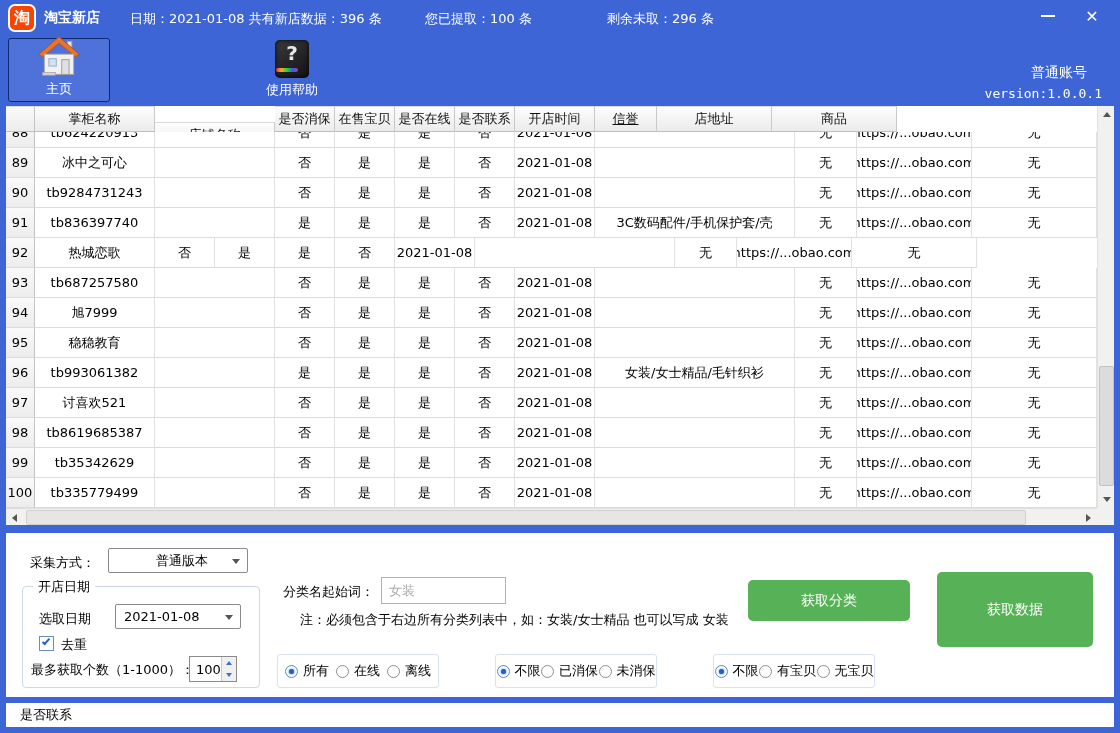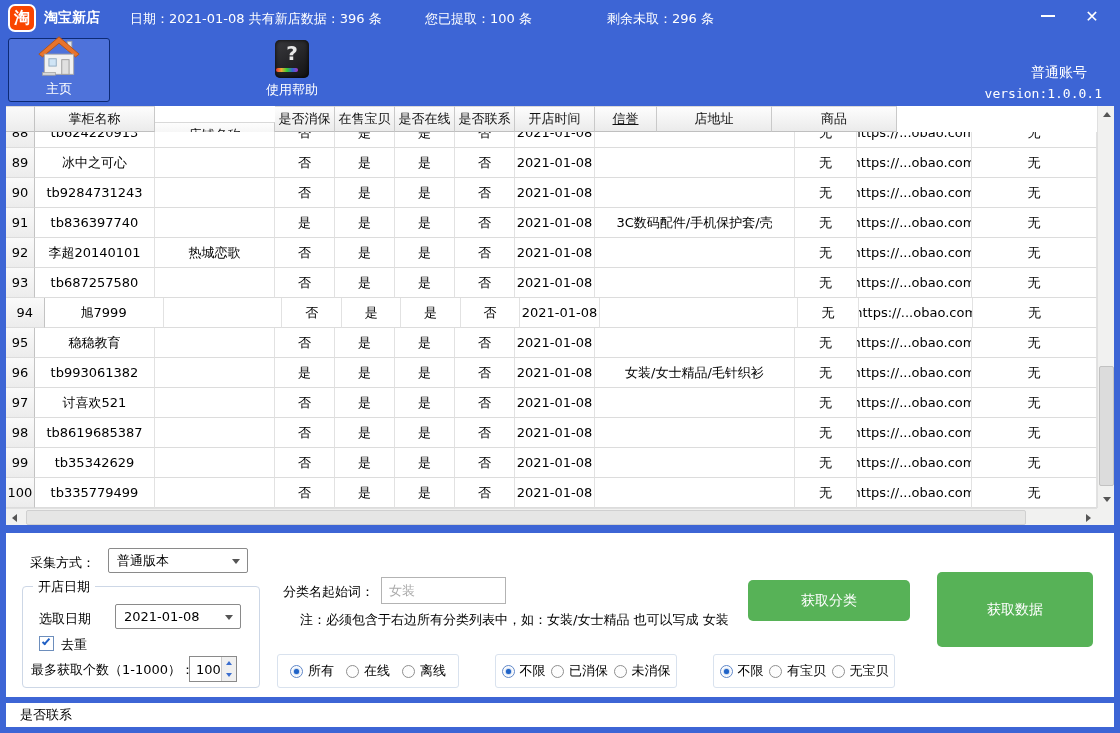--- a/index.html
+++ b/index.html
@@ -80,21 +80,21 @@
   .spinner { position:absolute; width:48px; height:26px; border:1px solid #8a8a8a; background:#fff; display:flex; }
   .spin-val { flex:1; display:flex; align-items:center; padding-left:6px; font-size:13px; }
   .spin-btns { width:16px; border-left:1px solid #c9c9c9; display:flex; flex-direction:column; }
   .spin-btns > div { flex:1; background:#f0f0f0; display:flex; align-items:center; justify-content:center; cursor:pointer; }
   .spin-btns .t { width:0; height:0; border-left:3px solid transparent; border-right:3px solid transparent; }
   .spin-up .t { border-bottom:4px solid #3b6ecf; } .spin-dn .t { border-top:4px solid #3b6ecf; }
   .textinput { position:absolute; left:375px; top:44px; width:125px; height:27px; border:1px solid #b3b3b3;
            background:#fff; padding:0 7px; font-size:13px; font-family:inherit; color:#333; }
   .textinput::placeholder { color:#aaa; }
   .note { position:absolute; left:294px; top:78px; font-size:13px; white-space:nowrap; }
-  .radio-box { position:absolute; top:121px; width:182px; height:34px; border:1px solid #d9e2ee; border-radius:3px;
+  .radio-box { position:absolute; top:121px; width:162px; height:34px; border:1px solid #d9e2ee; border-radius:3px;
            display:flex; align-items:center; justify-content:space-evenly; }
   .rb1 { left:271px; } .rb2 { left:489px; } .rb3 { left:707px; }
   .radio-item { display:flex; align-items:center; gap:5px; cursor:pointer; }
   .radio { width:13px; height:13px; border-radius:50%; border:1px solid #8f8f8f; background:#fdfdfd; position:relative; }
   .radio.sel { border-color:#5f87c9; }
   .radio.sel::after { content:""; position:absolute; left:3px; top:3px; width:5px; height:5px; border-radius:50%; background:#1f63c8; box-shadow:0 0 2px #1f63c8; }
   .green-btn { position:absolute; background:#57b257; color:#fff; border:none; border-radius:5px;
            font-size:14px; font-family:inherit; cursor:pointer; }
   .btn-cat  { left:742px; top:47px; width:162px; height:41px; }
   .btn-data { left:931px; top:39px; width:156px; height:75px; }
@@ -212,21 +212,20 @@
         <div class="cell" style="width: 60px;">是</div>
         <div class="cell" style="width: 60px;">否</div>
         <div class="cell" style="width: 80px;">2021-01-08</div>
         <div class="cell" style="width: 200px;">3C数码配件/手机保护套/壳</div>
         <div class="cell" style="width: 62px;">无</div>
         <div class="cell" style="width: 115px;">https://...obao.com</div>
         <div class="cell" style="width: 125px;">无</div>
       </div>
       <div class="grow">
         <div class="cell num" style="width: 29px;">92</div>
-        <div class="cell" style="width: 120px;">李超20140101</div>
         <div class="cell" style="width: 120px;">热城恋歌</div>
         <div class="cell" style="width: 60px;">否</div>
         <div class="cell" style="width: 60px;">是</div>
         <div class="cell" style="width: 60px;">是</div>
         <div class="cell" style="width: 60px;">否</div>
         <div class="cell" style="width: 80px;">2021-01-08</div>
         <div class="cell" style="width: 200px;"></div>
         <div class="cell" style="width: 62px;">无</div>
         <div class="cell" style="width: 115px;">https://...obao.com</div>
         <div class="cell" style="width: 125px;">无</div>
@@ -239,21 +238,21 @@
         <div class="cell" style="width: 60px;">是</div>
         <div class="cell" style="width: 60px;">是</div>
         <div class="cell" style="width: 60px;">否</div>
         <div class="cell" style="width: 80px;">2021-01-08</div>
         <div class="cell" style="width: 200px;"></div>
         <div class="cell" style="width: 62px;">无</div>
         <div class="cell" style="width: 115px;">https://...obao.com</div>
         <div class="cell" style="width: 125px;">无</div>
       </div>
       <div class="grow">
-        <div class="cell num" style="width: 39px;">94</div>
+        <div class="cell num" style="width: 29px;">94</div>
         <div class="cell" style="width: 120px;">旭7999</div>
         <div class="cell" style="width: 120px;"></div>
         <div class="cell" style="width: 60px;">否</div>
         <div class="cell" style="width: 60px;">是</div>
         <div class="cell" style="width: 60px;">是</div>
         <div class="cell" style="width: 60px;">否</div>
         <div class="cell" style="width: 80px;">2021-01-08</div>
         <div class="cell" style="width: 200px;"></div>
         <div class="cell" style="width: 62px;">无</div>
         <div class="cell" style="width: 115px;">https://...obao.com</div>
@@ -360,21 +359,21 @@
     <div class="hthumb"></div>
     <div class="sbtn" style="right:0;">
         <span class="tri-right"></span>
       </div>
   </div>
   <div class="corner"></div>
 </div>
 
 <div class="panel">
   <div class="plabel" style="left:24px; top:21px;">采集方式：</div>
-  <div class="combo" style="left:102px; top:15px; width:140px;">
+  <div class="combo" style="left:102px; top:15px; width:140px;justify-content:center;">
     <span>普通版本</span>
     <span class="arrow tri-down"></span>
   </div>
 
   <div class="groupbox">
     <div class="legend">开店日期</div>
     <div class="plabel" style="left:16px; top:23px;">选取日期</div>
     <div class="combo" style="left:92px; top:17px; width:126px;">
       <span>2021-01-08</span>
       <span class="arrow tri-down"></span>

